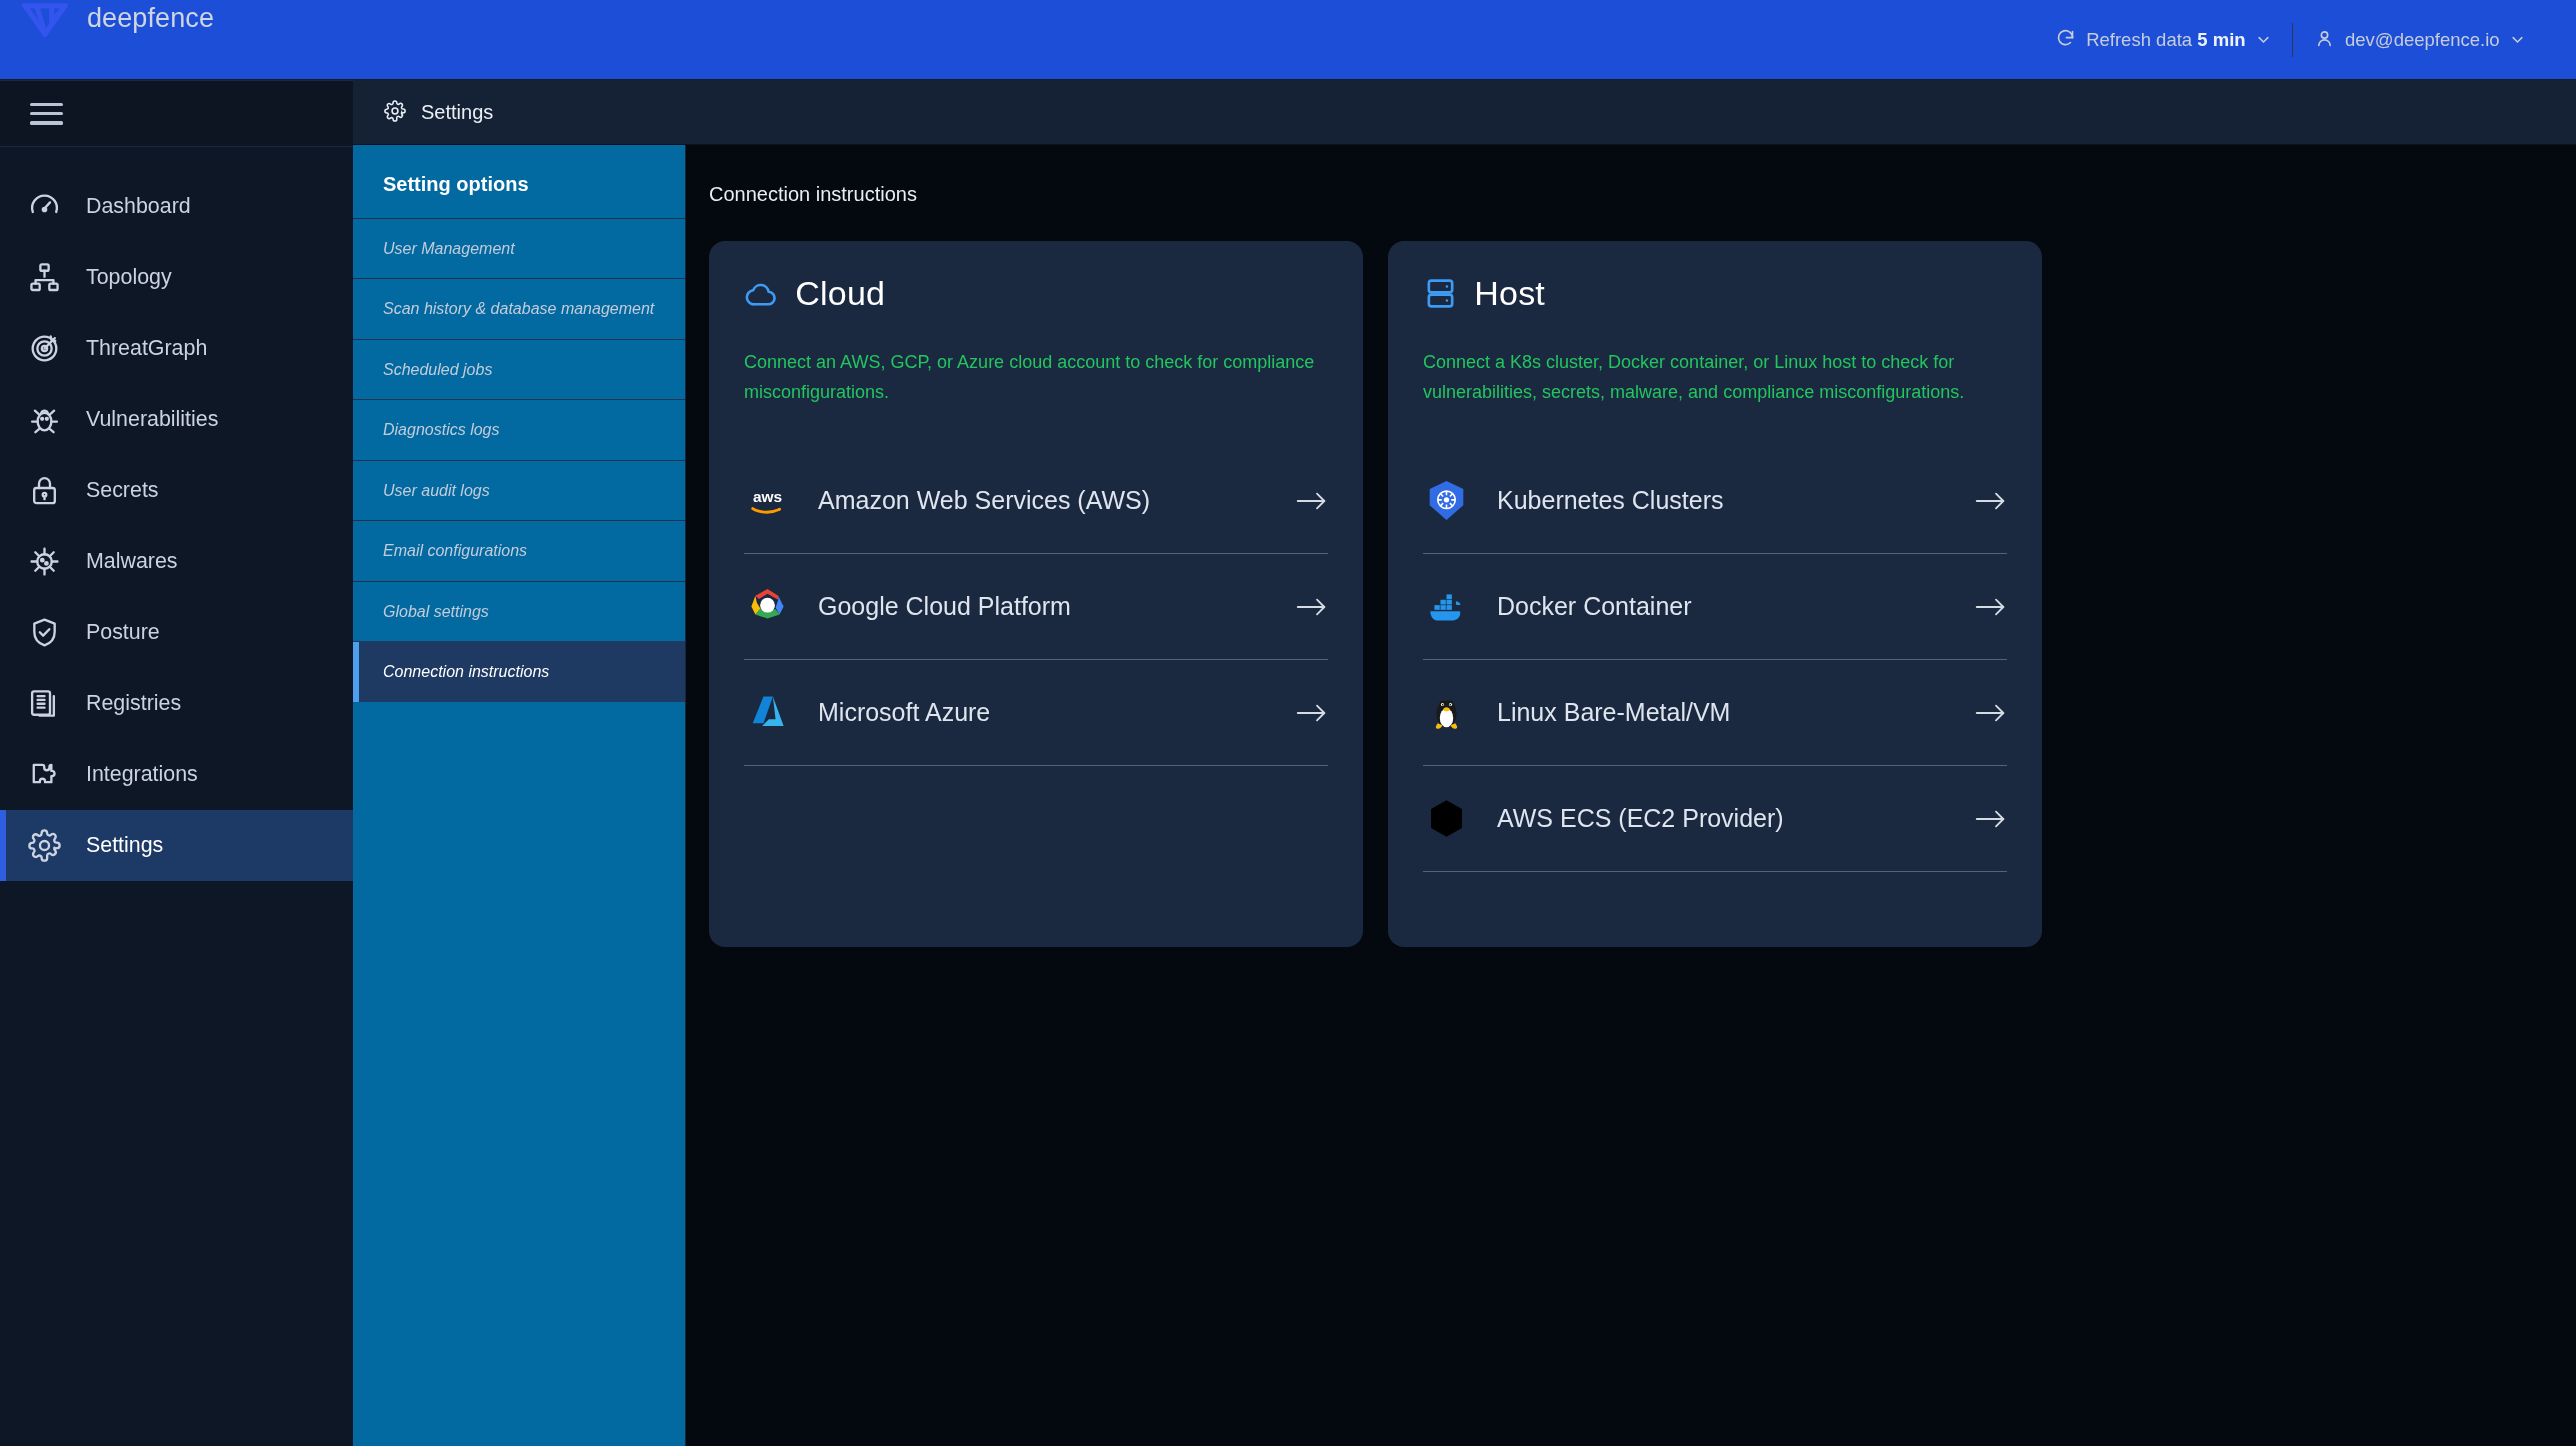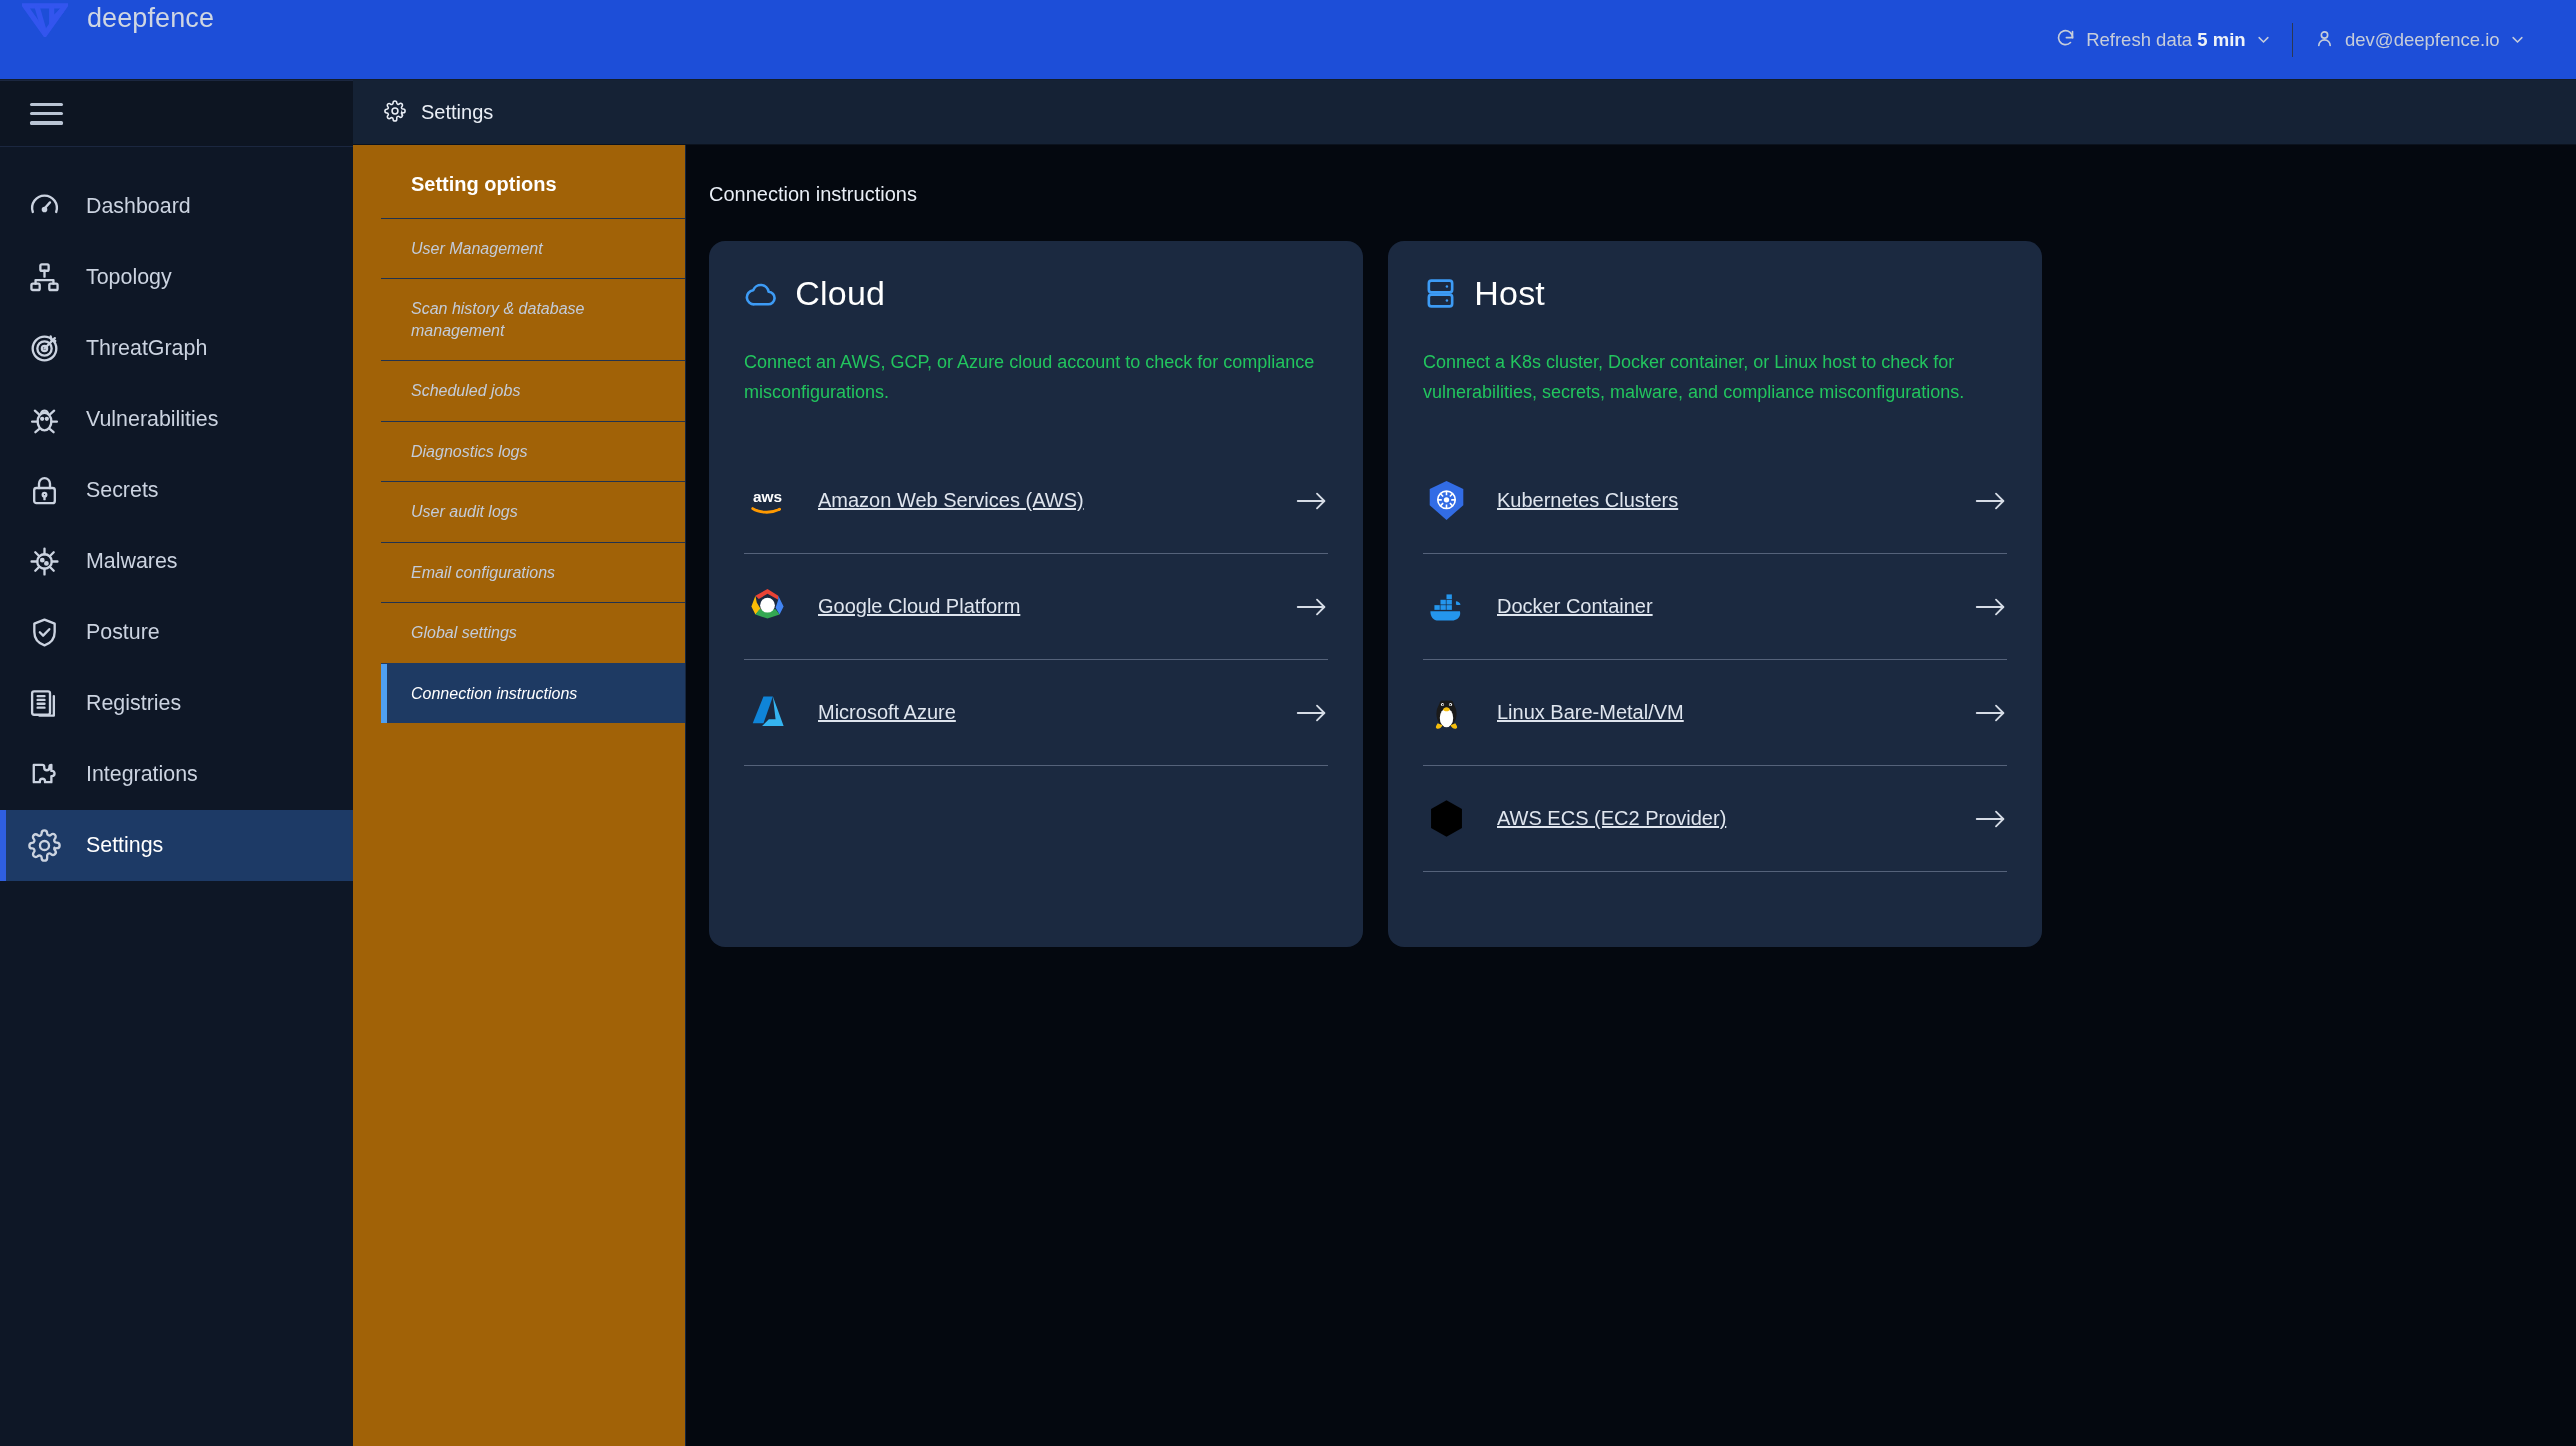--- a/index.html
+++ b/index.html
@@ -62,23 +62,22 @@
   #page-header{
     position:absolute; left:353px; top:80px; width:2223px; height:65px;
     background:#152235; display:flex; align-items:center; gap:15px; padding-left:31px;
     border-bottom:0.7px solid #0b121d;
   }
   #page-header .ttl{ font-size:20px; color:#eaeff6; }
 
   
   #settings-panel{
     position:absolute; left:353px; top:145px; width:333px; height:1301px;
-    background:#a16207;
+    background:#0369a1;
     border-right:0.7px solid #16263f;
-    padding-left:28px;
   }
   #settings-panel .panel-title{
     font-size:20px; font-weight:700; color:#ffffff;
     padding:28px 0 22px 30px;
   }
   .opt{
     position:relative;
     padding:19px 22px 19px 30px;
     font-size:16px; color:#c3ccda; line-height:1.34;
     border-top:0.7px solid #21324f;
@@ -113,21 +112,21 @@
   }
   .rows{ margin-top:41px; }
   .row{
     display:flex; align-items:center; gap:27px;
     height:106px; border-bottom:0.7px solid #55627a;
     cursor:pointer;
   }
   .row .logo-box{
     width:47px; height:47px; flex:0 0 47px; display:flex; align-items:center; justify-content:center;
   }
-  .row .rlabel{ font-size:20px; color:#dfe5ee;text-decoration:underline; }
+  .row .rlabel{ font-size:25px; color:#dfe5ee; }
   .row .arrow{ margin-left:auto; width:33px; height:22px; display:block; }
   .row svg{ display:block; }
 </style>
 </head>
 <body>
 
 <div id="topbar">
   <div id="brand">
     <span class="logo">
       <svg class="logo" viewBox="0 0 62 50">

